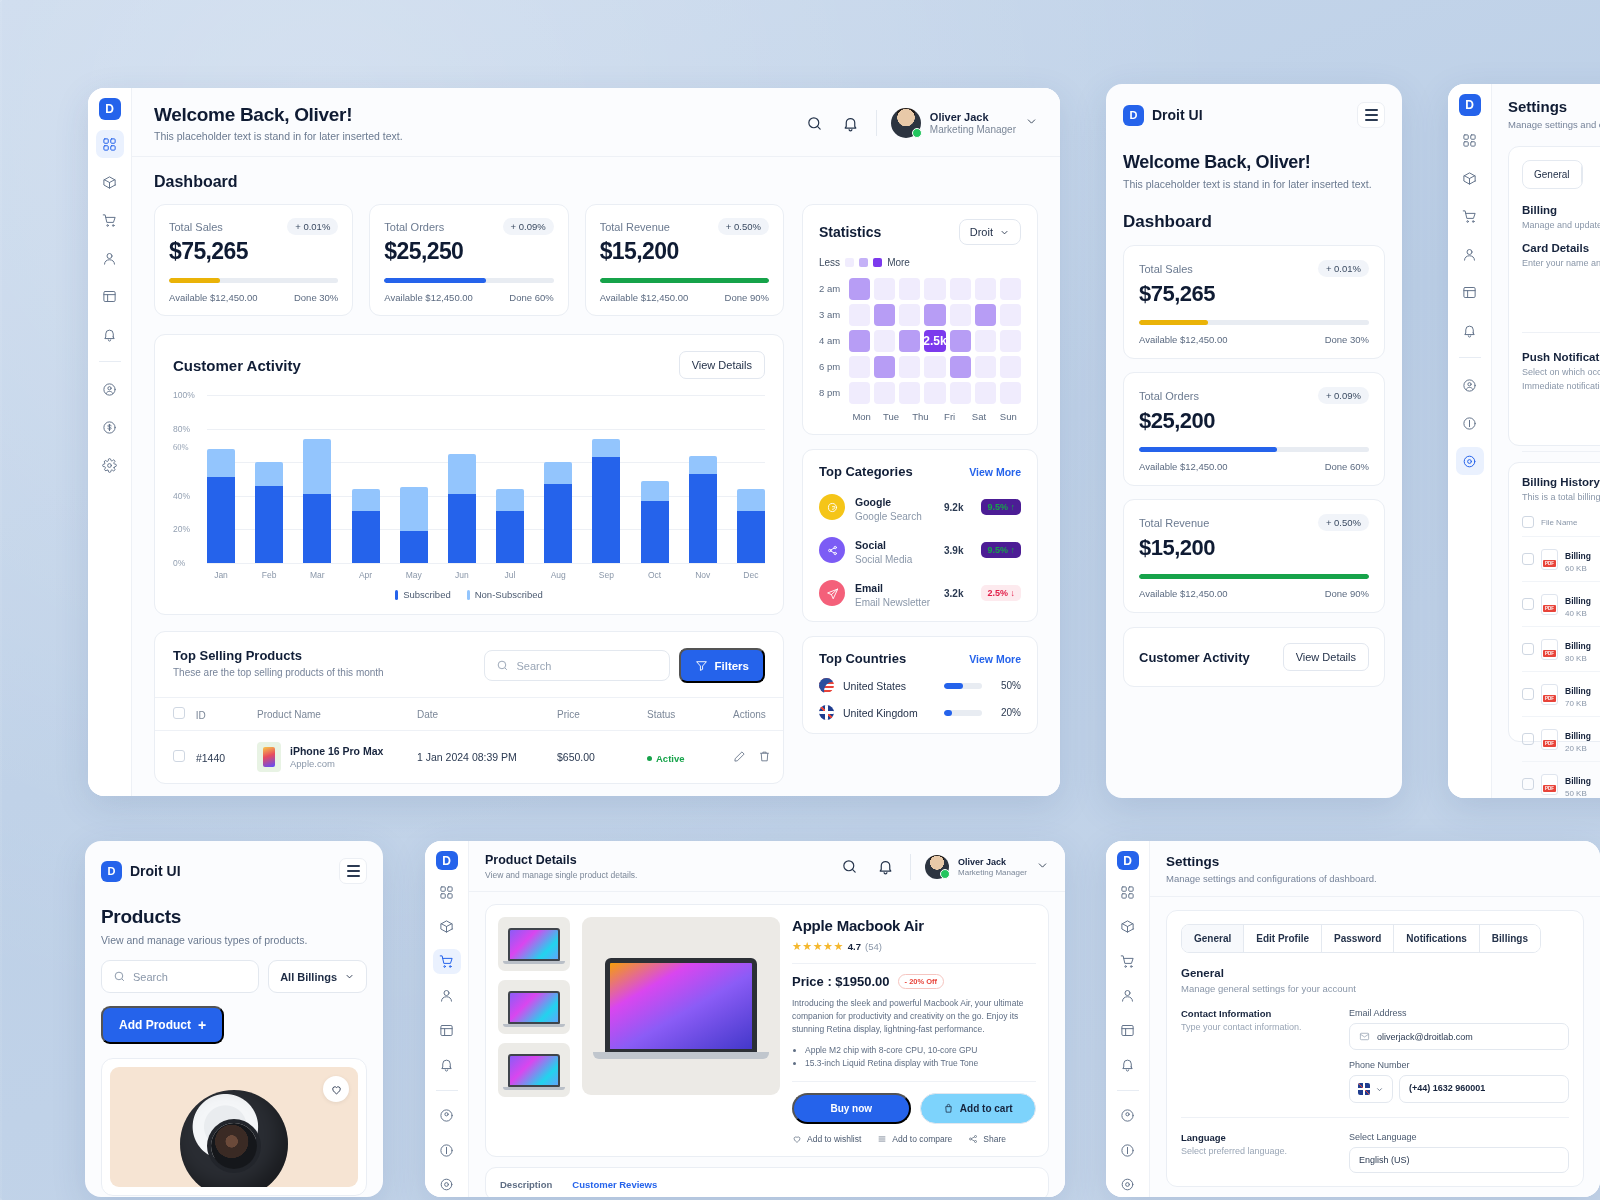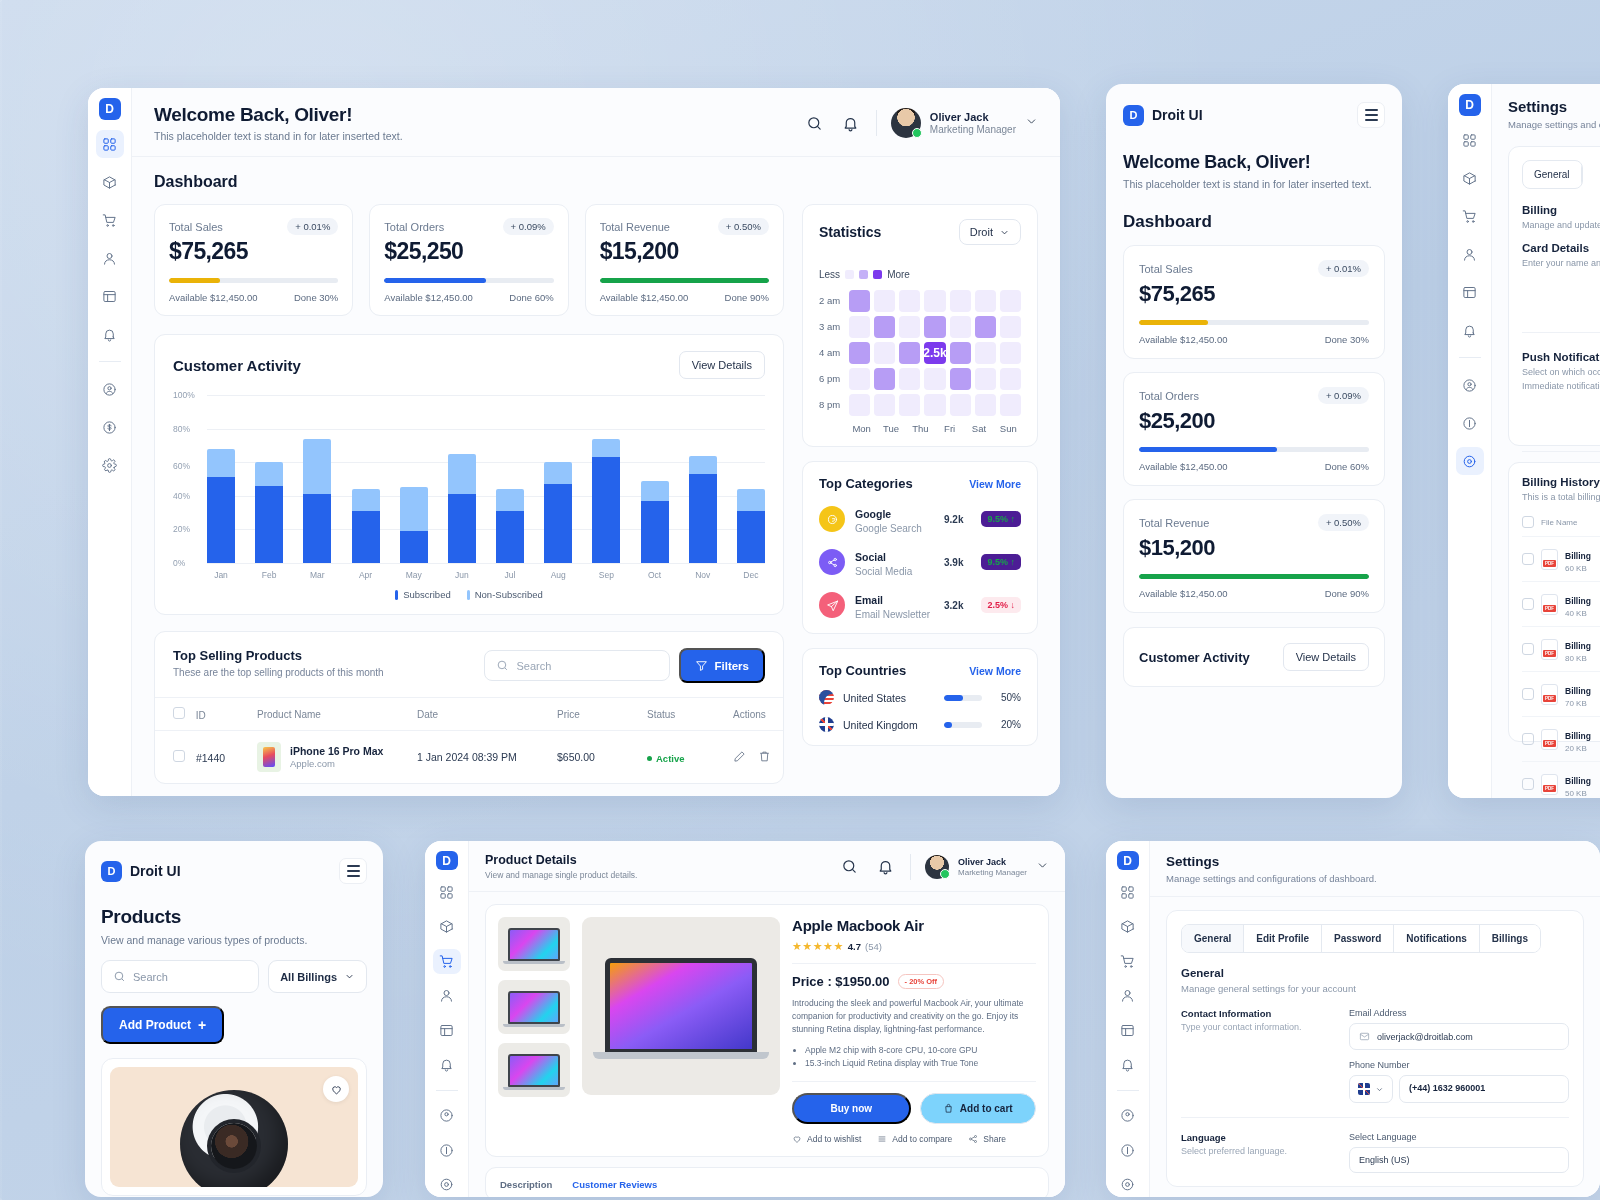--- a/index.html
+++ b/index.html
@@ -126,21 +126,21 @@
   .act-ic{display:inline-flex;gap:12px;color:#5b6a80;}
   .act-ic svg{width:13px;height:13px;stroke:currentColor;fill:none;stroke-width:1.5;}
 
   
   .st-card{padding:14px 16px 12px;}
   .st-head{display:flex;align-items:center;justify-content:space-between;}
   .st-title{font-size:14px;font-weight:700;color:#101d36;}
   .sel{display:flex;align-items:center;gap:6px;border:1px solid #e2e7ef;border-radius:8px;
        padding:6px 10px;font-size:11px;color:#24324a;font-weight:500;}
   .sel svg{width:11px;height:11px;stroke:#24324a;fill:none;stroke-width:1.9;}
-  .st-leg{display:flex;align-items:center;gap:5px;margin-top:24px;font-size:10px;color:#3c4a5f;font-weight:500;}
+  .st-leg{display:flex;align-items:center;gap:5px;margin-top:12px;font-size:10px;color:#3c4a5f;font-weight:500;}
   .st-leg i{width:9px;height:9px;border-radius:2px;display:inline-block;}
   .hm{display:flex;margin-top:10px;}
   .hm-rows{display:flex;flex-direction:column;gap:4px;}
   .hm-rlab{font-size:9.5px;color:#5b6a80;height:22px;line-height:22px;width:30px;}
   .hm-grid{display:flex;flex-direction:column;gap:4px;flex:1;}
   .hm-r{display:flex;gap:4px;}
   .hm-c{flex:1;height:22px;border-radius:4px;position:relative;}
   .hm-c b{position:absolute;inset:0;display:flex;align-items:center;justify-content:center;
           font-size:12px;color:#fff;font-weight:700;}
   .hm-x{display:flex;gap:4px;margin-left:30px;margin-top:7px;}
@@ -478,21 +478,21 @@
               <div class="act-title">Customer Activity</div>
               <button class="btn-outline">View Details</button>
             </div>
             <div class="chart">
               <div id="ygrid">
                   <div class="gridline" style="top: 0px;"></div>
                   <div class="ylab" style="top: 0px;">100%</div>
                   <div class="gridline" style="top: 33.6px;"></div>
                   <div class="ylab" style="top: 33.6px;">80%</div>
                   <div class="gridline" style="top: 67.2px;"></div>
-                  <div class="ylab" style="top: 71px;">60%</div>
+                  <div class="ylab" style="top: 52px; font-family: Liberation Serif, serif;">60%</div>
                   <div class="gridline" style="top: 100.8px;"></div>
                   <div class="ylab" style="top: 100.8px;">40%</div>
                   <div class="gridline" style="top: 134.4px;"></div>
                   <div class="ylab" style="top: 134.4px;">20%</div>
                   <div class="gridline" style="top: 168px;"></div>
                   <div class="ylab" style="top: 168px;">0%</div>
                 </div>
               <div class="bars" id="bars">
                   <div class="barcol">
                     <div class="bseg-top" style="height: 28.56px; background: rgb(147, 197, 253);"></div>

